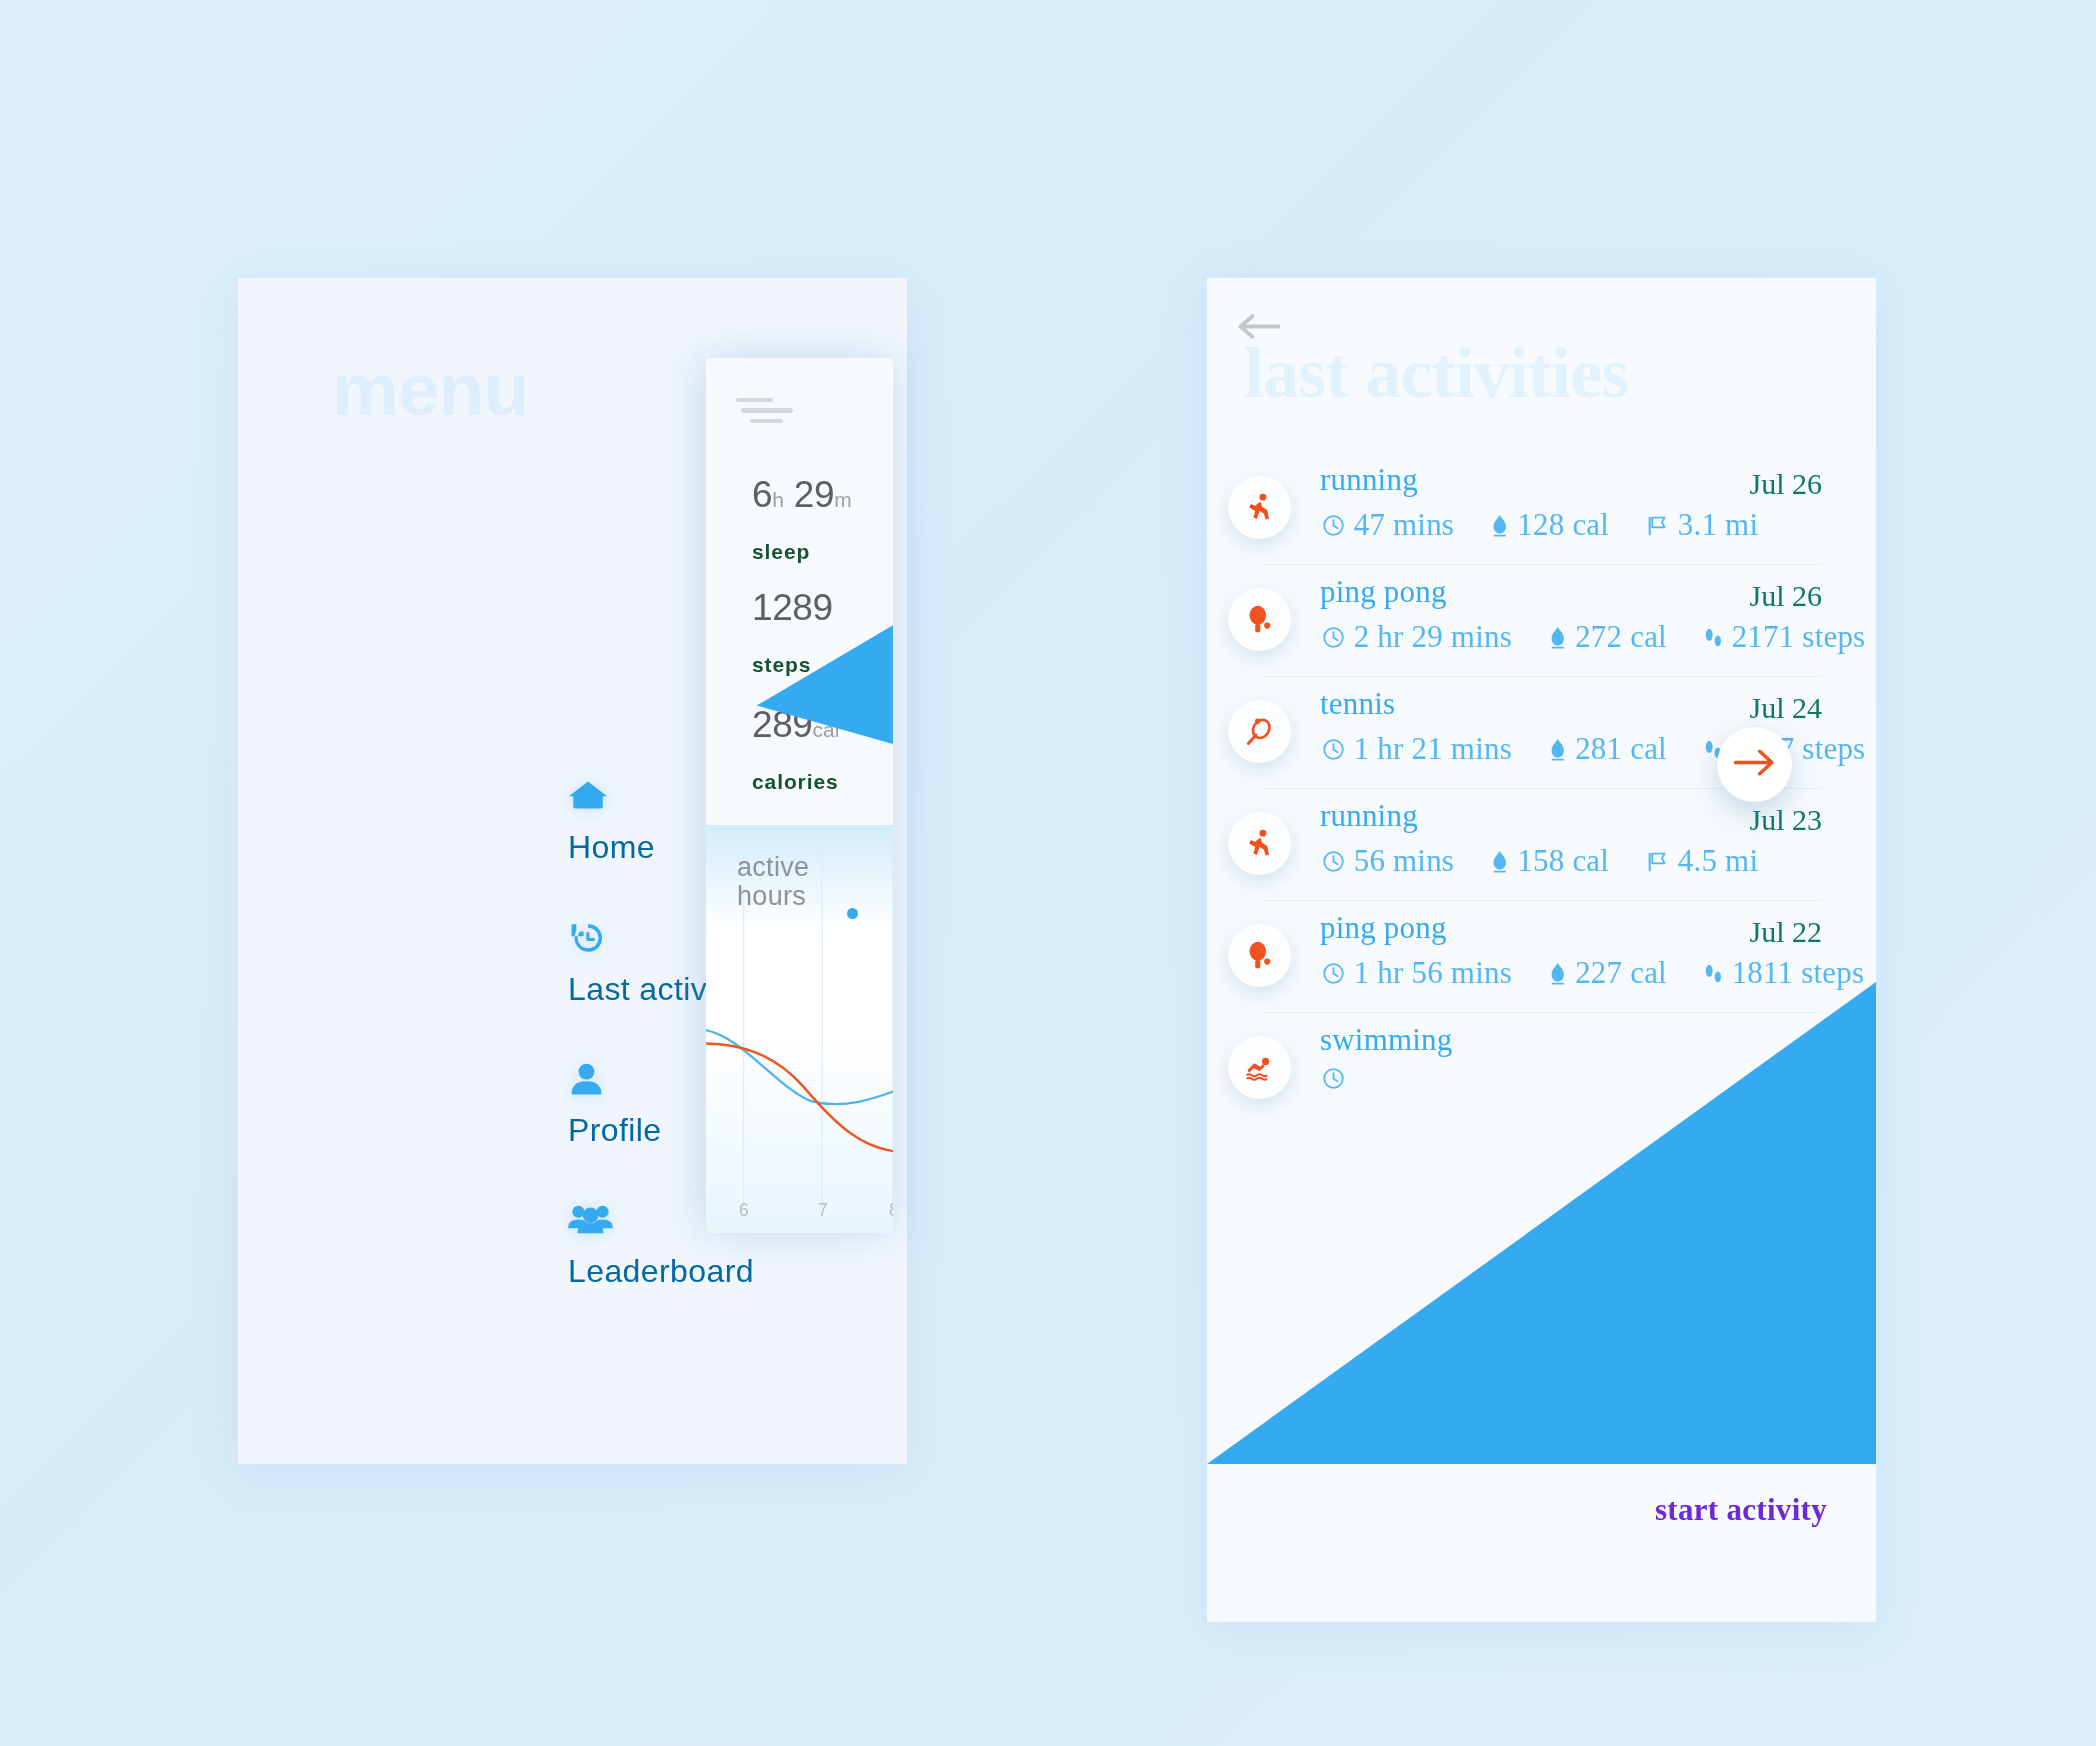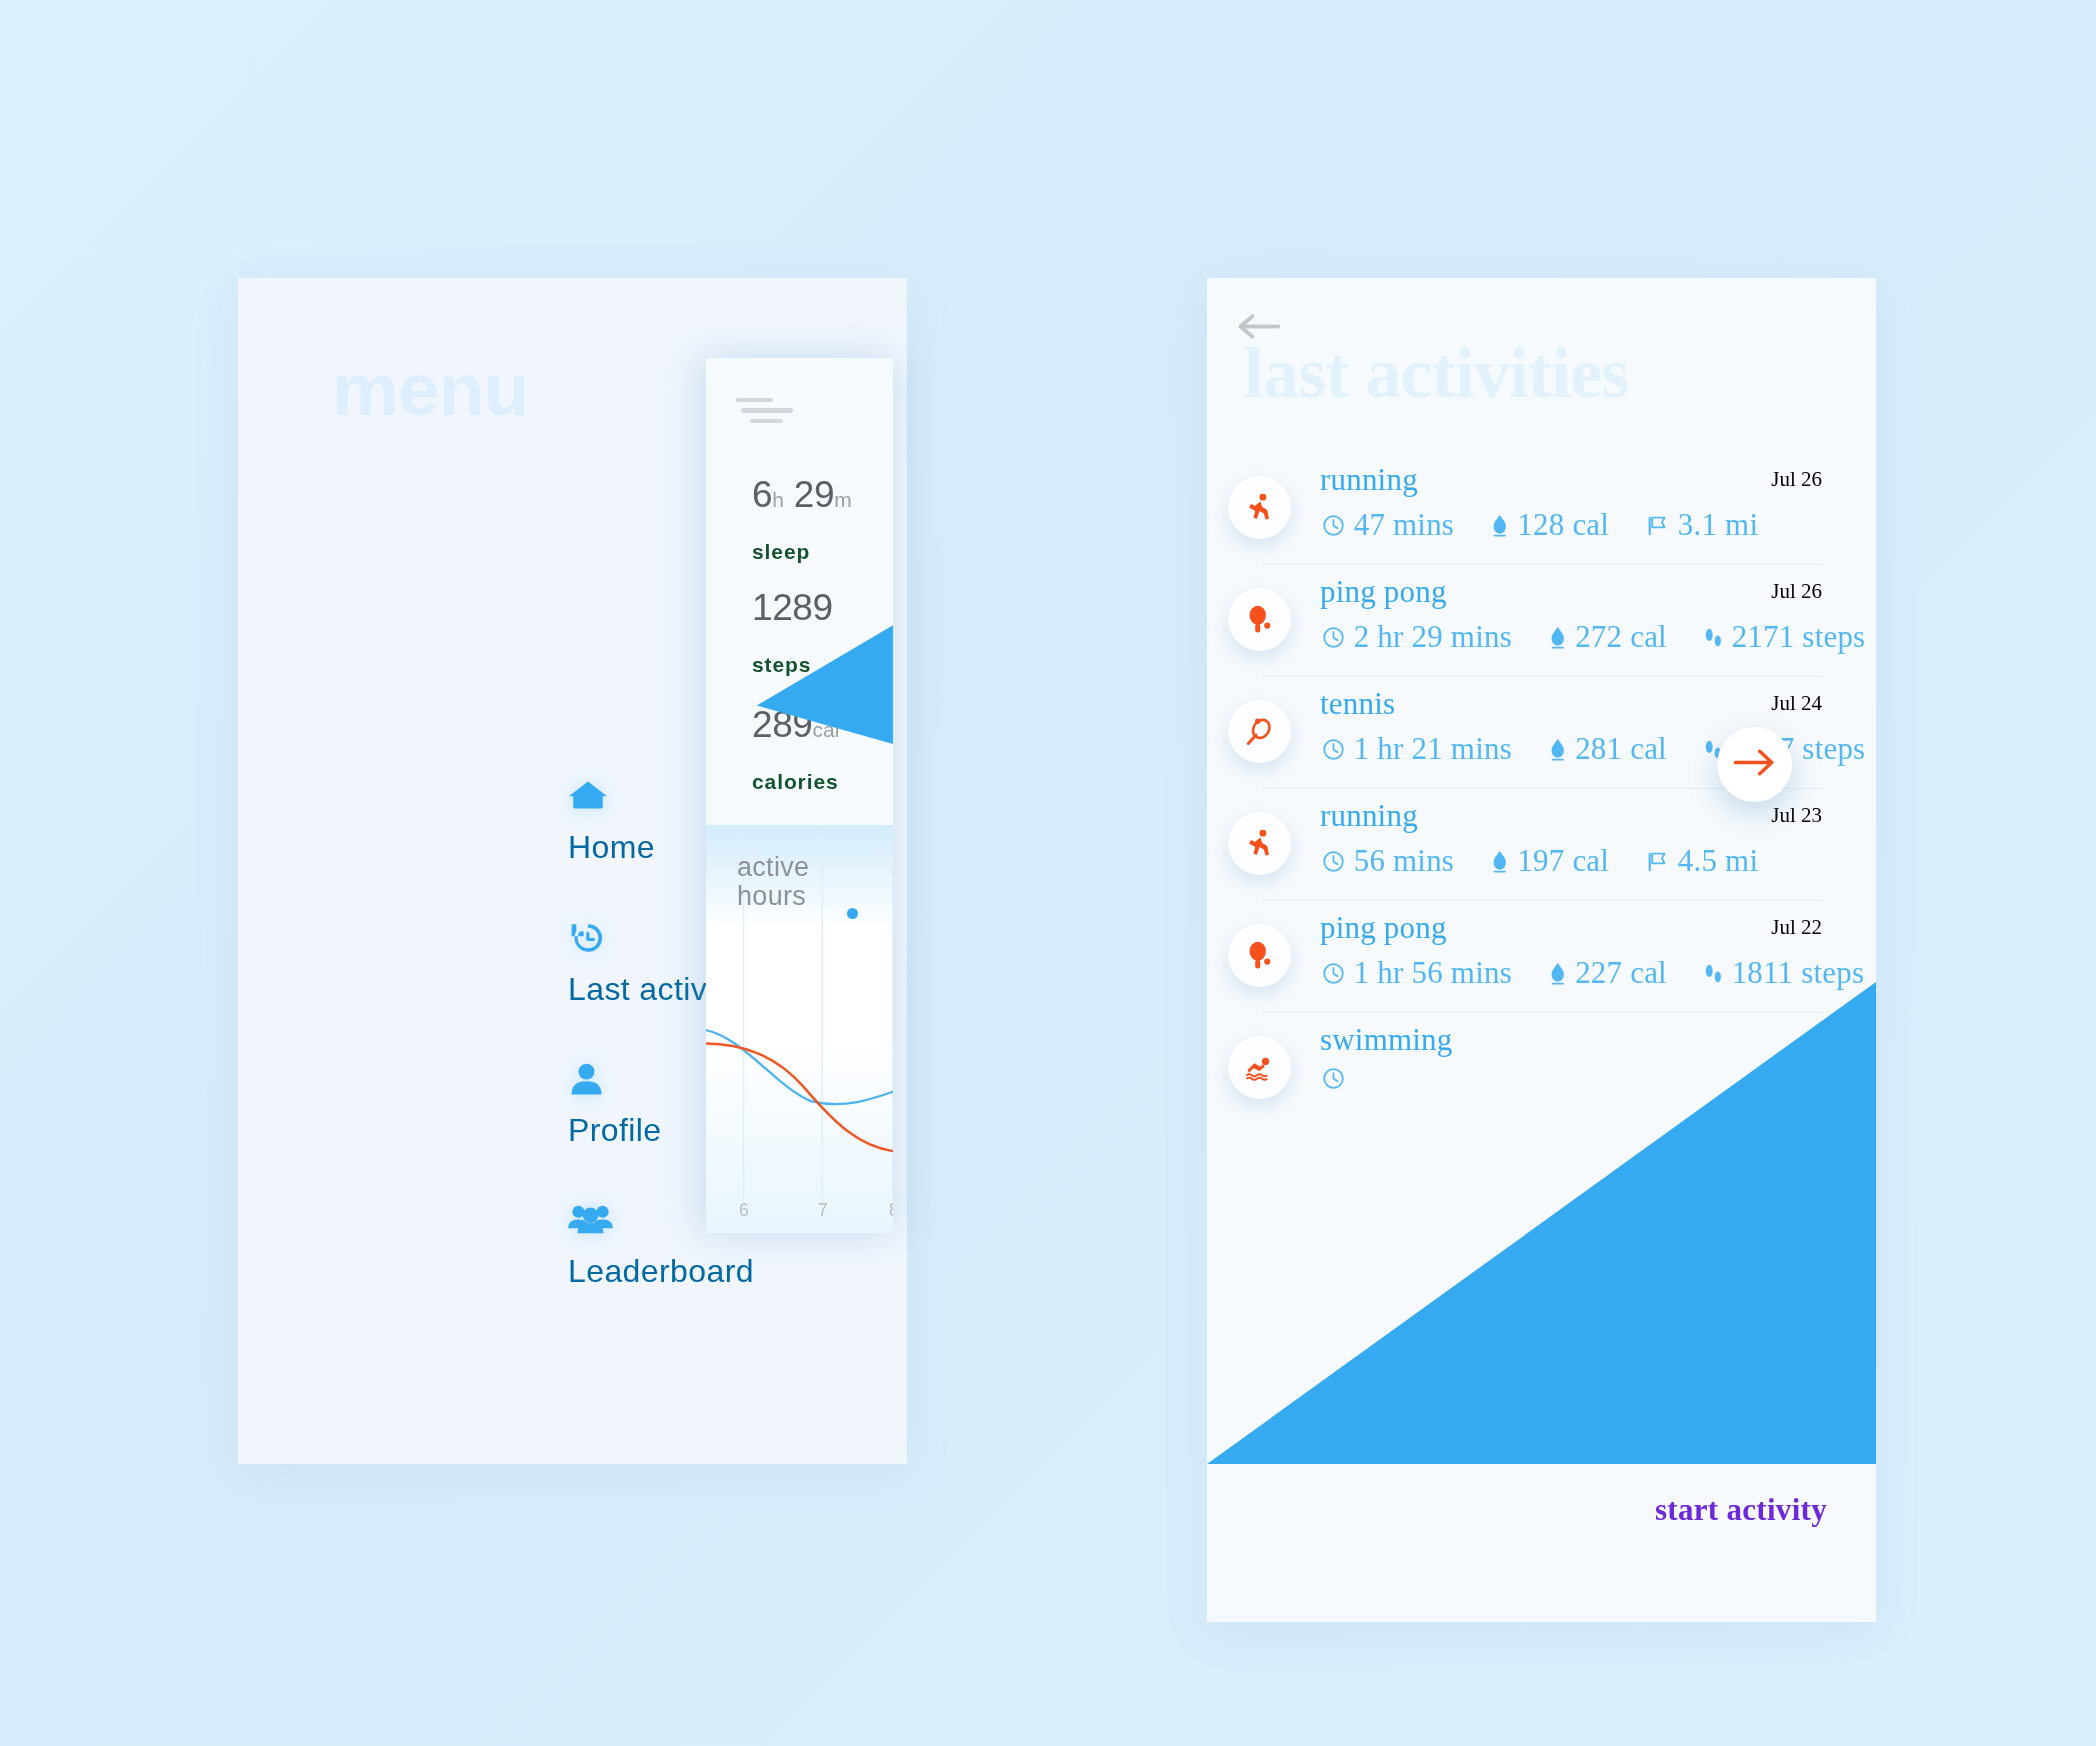--- a/index.html
+++ b/index.html
@@ -197,22 +197,22 @@
     position: absolute;
     left: 59px; top: 8.7px;
     font-size: 31px;
     color: #35aaf0;
     letter-spacing: 0.2px;
     white-space: nowrap;
   }
   .act-date {
     position: absolute;
     right: 0; top: 14px;
-    font-size: 21px;
-    color: #000000;
+    font-size: 30px;
+    color: #0f766e;
     white-space: nowrap;
   }
   .act-metrics {
     position: absolute;
     left: 61px; top: 54px;
     display: flex;
     align-items: center;
   }
   .metric {
     display: flex;
@@ -520,21 +520,21 @@
               </span>
             <span class="m-text">56 mins</span>
           </div>
           <div class="metric">
             <span class="m-icon">
                 <svg width="17.5" height="23" viewBox="0 0 20 26">
                   <path d="M10 1 C6 7, 3 9, 3 14 C3 19, 6.5 22, 10 22 C13.5 22, 17 19, 17 14 C17 9, 14 7, 10 1 Z" fill="#52b7f2"></path>
                   <rect x="3" y="23.5" width="14" height="2.2" rx="1" fill="#52b7f2"></rect>
                 </svg>
               </span>
-            <span class="m-text">197 cal</span>
+            <span class="m-text">158 cal</span>
           </div>
           <div class="metric">
             <span class="m-icon">
                 <svg width="23" height="23" viewBox="0 0 26 26">
                   <rect x="3" y="3" width="2.4" height="21" rx="1.2" fill="#52b7f2"></rect>
                   <path d="M7 4 L21 4 L18 9.5 L21 15 L7 15 Z" fill="none" stroke="#52b7f2" stroke-width="2" stroke-linejoin="round"></path>
                 </svg>
               </span>
             <span class="m-text">4.5 mi</span>
           </div>

